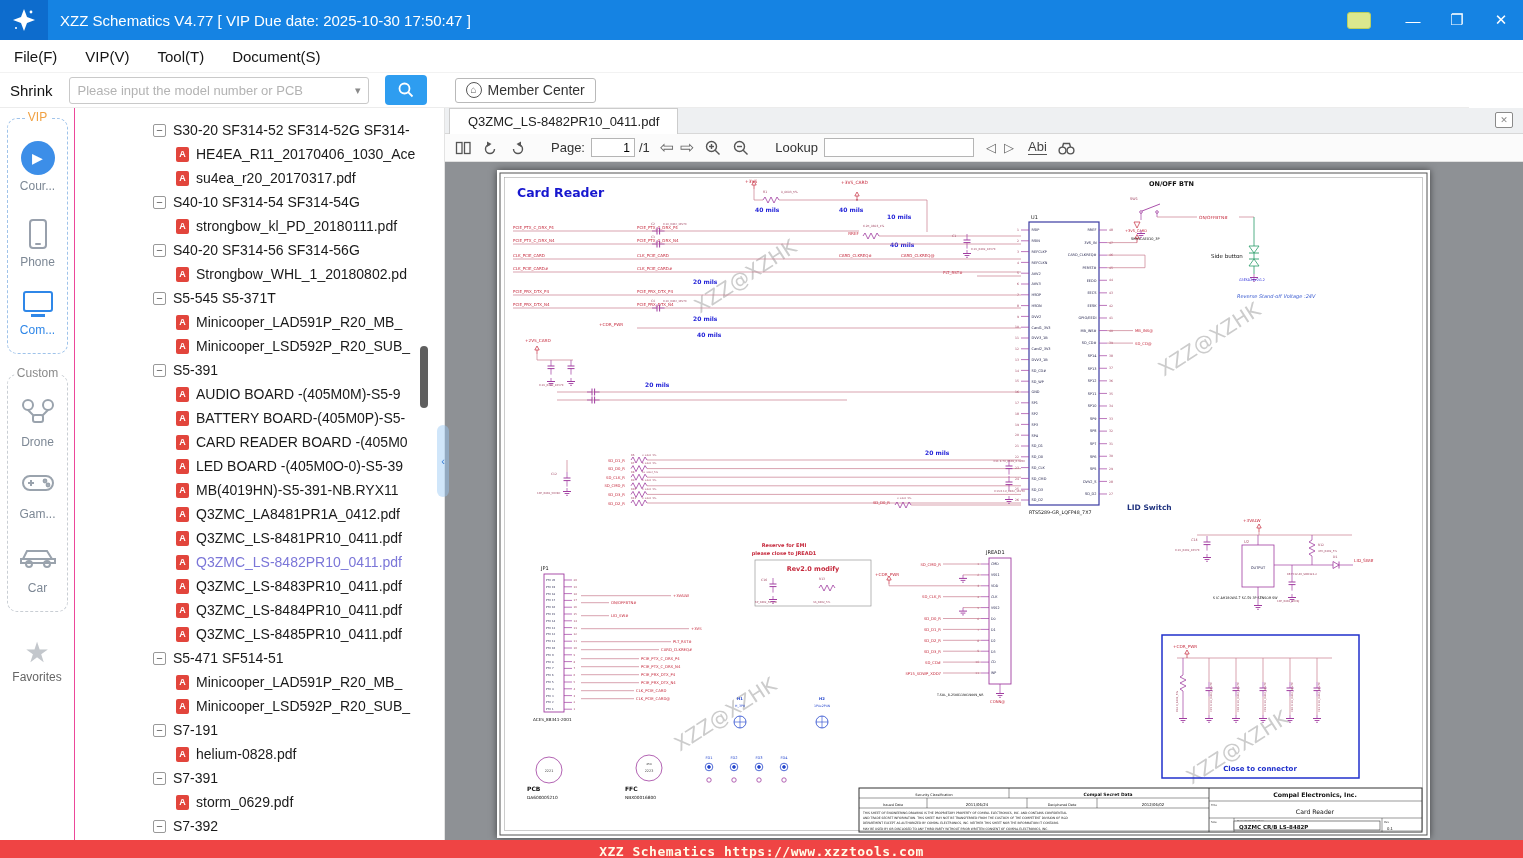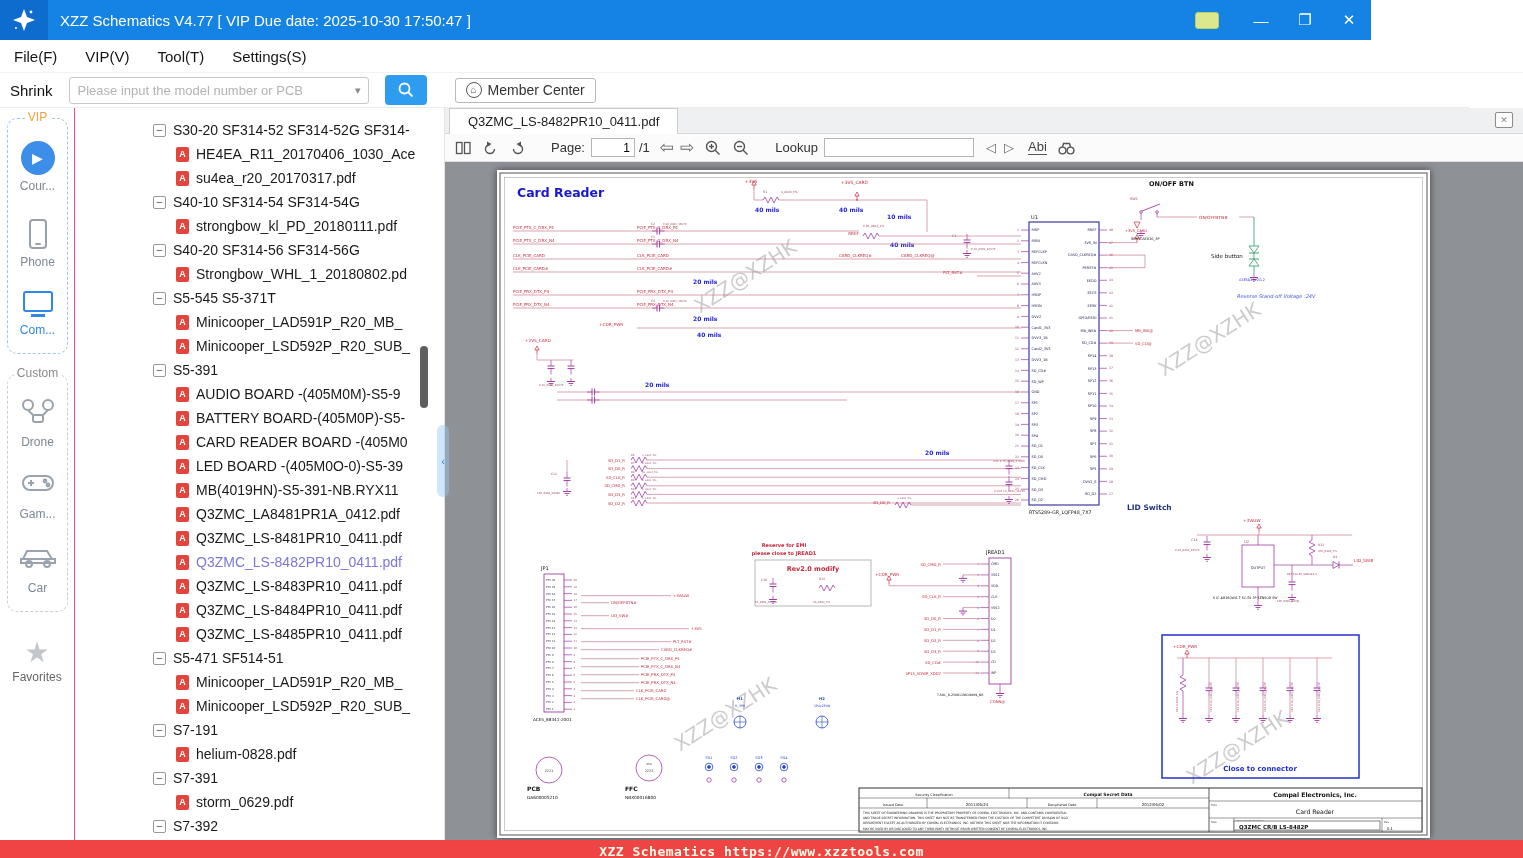--- a/index.html
+++ b/index.html
@@ -1,20 +1,20 @@
 <!DOCTYPE html>
 <html><head>
 <meta charset="utf-8">
 <style>
   *{box-sizing:border-box;margin:0;padding:0}
   html,body{width:1523px;height:858px;overflow:hidden;font-family:"Liberation Sans",sans-serif;background:#fff}
   #app{position:relative;width:1523px;height:858px;background:#fff}
 
   
-  .titlebar{position:absolute;left:0;top:0;width:1371px;height:40px;background:#1583e3;display:flex;align-items:center;color:#fff}
+  .titlebar{position:absolute;left:0;top:0;width:1523px;height:40px;background:#1583e3;display:flex;align-items:center;color:#fff}
   .applogo{width:48px;height:40px;background:#0d6ccd;display:flex;align-items:center;justify-content:center;flex:0 0 48px}
   .apptitle{margin-left:12px;font-size:15px;white-space:nowrap}
   .tspacer{flex:1}
   .vipchip{width:24px;height:17px;border-radius:3px;background:#dbe88e;border:1px solid #b9cf5f;margin-right:20px}
   .winbtn{width:44px;height:40px;display:flex;align-items:center;justify-content:center;font-size:15px}
 
   
   .menubar{position:absolute;left:0;top:40px;width:1523px;height:33px;background:#fff;display:flex;align-items:center;font-size:15px;color:#151515;border-bottom:1px solid #f2f2f2}
   .menubar span{padding:0 14px}
 
@@ -92,21 +92,21 @@
     <div class="vipchip"></div>
     <div class="winbtn">—</div>
     <div class="winbtn">❐</div>
     <div class="winbtn">✕</div>
   </div>
 
   <div class="menubar">
     <span>File(F)</span>
     <span>VIP(V)</span>
     <span>Tool(T)</span>
-    <span>Settings(S)</span>
+    <span>Document(S)</span>
   </div>
 
   <div class="toolbar">
     <span class="shrink">Shrink</span>
     <div class="searchwrap">
       <input placeholder="Please input the model number or PCB" style="">
       <span class="chev">▾</span>
     </div>
     <button class="searchbtn">
       <svg width="18" height="18" viewBox="0 0 18 18">

